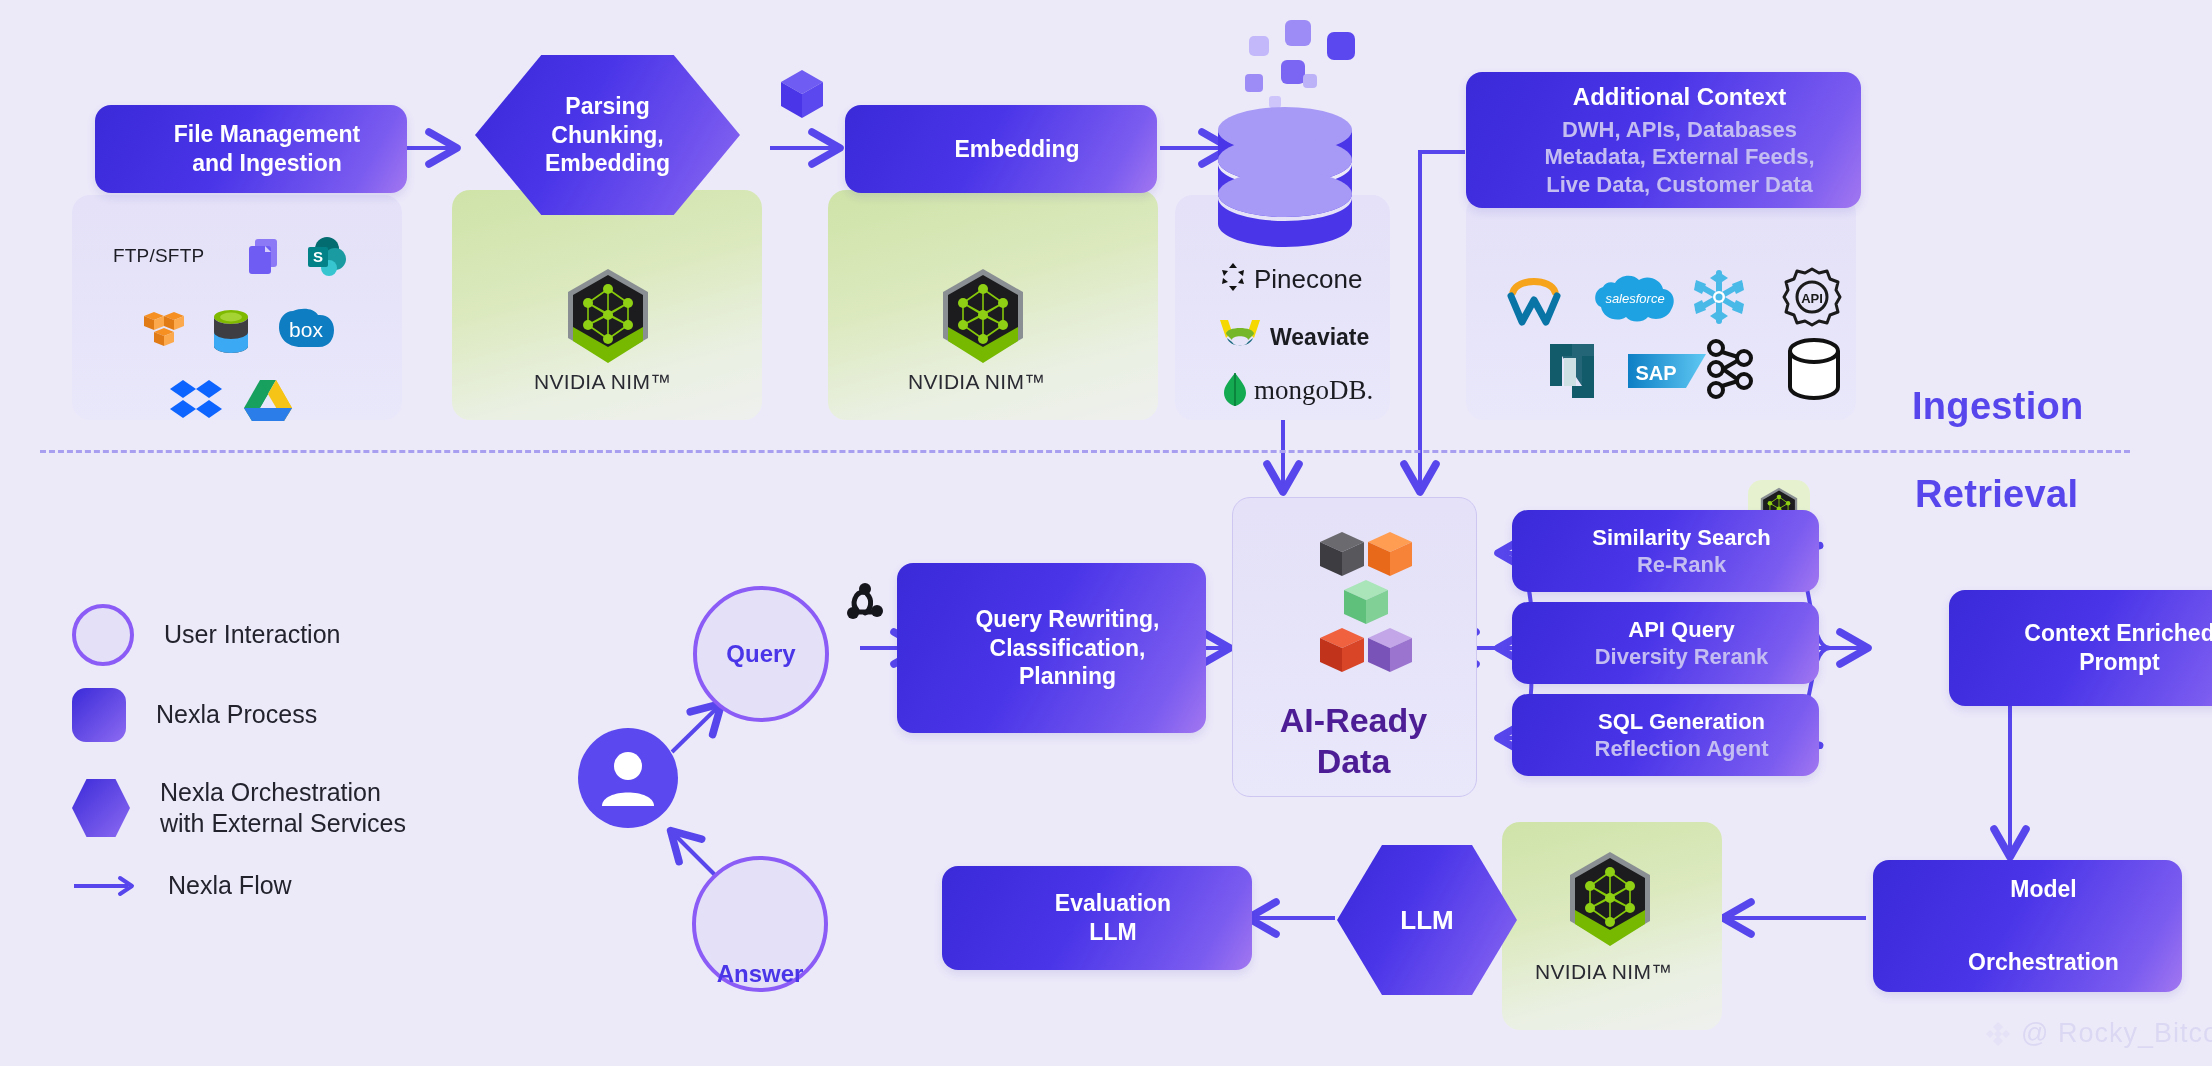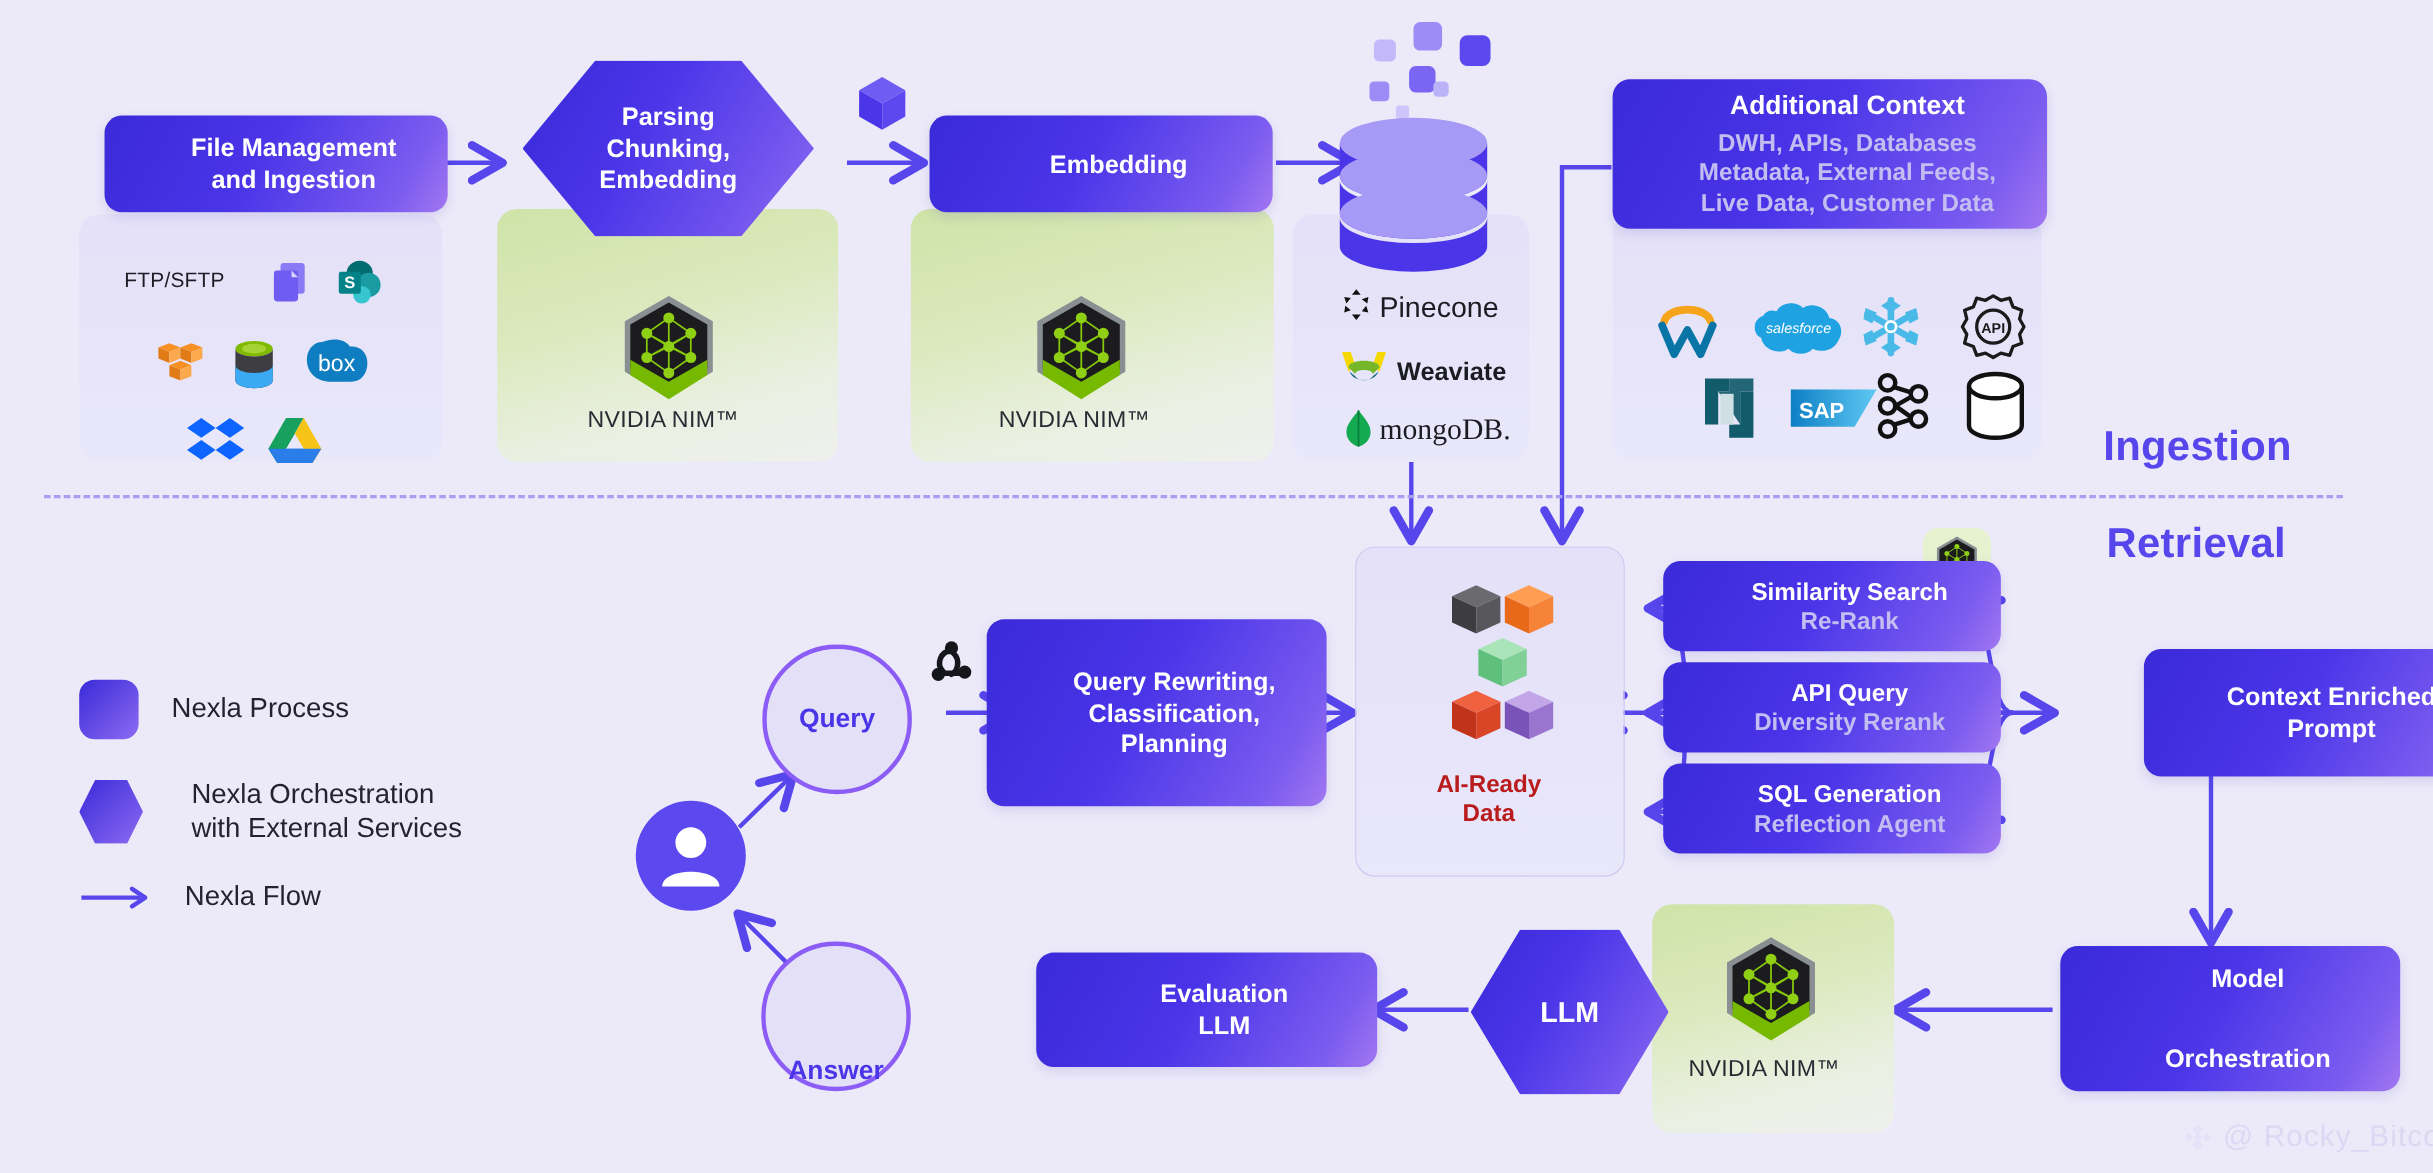--- a/index.html
+++ b/index.html
@@ -41,21 +41,21 @@
     display:flex;align-items:center;justify-content:center;text-align:center;
     color:#fff;font-weight:bold;line-height:1.25;
     background:linear-gradient(120deg,#3a2ad8 0%,#4a35e8 40%,#6f52ee 75%,#8d6bf2 100%);
     clip-path:polygon(25% 0%,75% 0%,100% 50%,75% 100%,25% 100%,0% 50%);
   }
   .sect-label{color:#5746ec;font-weight:bold;font-size:38px;letter-spacing:.3px;}
   .legend-text{color:#23232e;font-size:25px;line-height:1.25;}
   .icon-label{color:#1d1d26;font-size:19px;letter-spacing:.2px;}
   .nim-label{color:#2a2a33;font-size:21px;letter-spacing:.3px;white-space:nowrap;}
   .vdb-label{font-size:23px;font-weight:bold;color:#1b1b22;white-space:nowrap;}
-  .ai-ready{color:#b91c1c;font-weight:bold;font-size:22px;text-align:center;line-height:1.2;}
+  .ai-ready{color:#4c1d95;font-weight:bold;font-size:34px;text-align:center;line-height:1.2;}
   .dashed{
     border-top:3px dashed #a99ff0;
   }
   .wm{
     color:#d9d5f2;font-size:27px;letter-spacing:1px;white-space:nowrap;
     display:flex;align-items:center;gap:10px;opacity:.85;
   }
   svg{display:block;overflow:visible;}
 </style>
 </head>
@@ -360,25 +360,29 @@
   <svg class="abs" style="left:1786px;top:338px;" width="56" height="62" viewBox="0 0 56 62">
     <path d="M4 13 L4 49 A24 11 0 0 0 52 49 L52 13" fill="#fff" stroke="#111" stroke-width="4"></path>
     <ellipse cx="28" cy="13" rx="24" ry="11" fill="#fff" stroke="#111" stroke-width="4"></ellipse>
   </svg>
 
   <div class="abs sect-label" style="left:1912px;top:385px;">Ingestion</div>
   <div class="abs dashed" style="left:40px;top:450px;width:2090px;"></div>
   <div class="abs sect-label" style="left:1915px;top:473px;">Retrieval</div>
 
   <div class="abs" style="left:72px;top:600px;width:420px;">
+    <div style="display:flex;align-items:center;gap:30px;height:70px;">
+      <span class="circle" style="width:54px;height:54px;flex:none;"></span>
+      <span class="legend-text">User Interaction</span>
+    </div>
     <div style="display:flex;align-items:center;gap:30px;height:90px;">
       <span style="width:54px;height:54px;flex:none;border-radius:14px;background:linear-gradient(135deg,#3a2ad8,#8d6bf2);"></span>
       <span class="legend-text">Nexla Process</span>
     </div>
-    <div style="display:flex;align-items:center;gap:44px;height:96px;">
+    <div style="display:flex;align-items:center;gap:30px;height:96px;">
       <span style="width:58px;height:58px;flex:none;background:linear-gradient(135deg,#3a2ad8,#8d6bf2);clip-path:polygon(25% 0%,75% 0%,100% 50%,75% 100%,25% 100%,0% 50%);"></span>
       <span class="legend-text">
         <span>Nexla Orchestration</span><br>
         <span>with External Services</span>
       </span>
     </div>
     <div style="display:flex;align-items:center;gap:30px;height:60px;">
       <svg width="66" height="24" viewBox="0 0 66 24" style="flex:none;">
         <line x1="2" y1="12" x2="56" y2="12" stroke="#5746ec" stroke-width="4"></line>
         <path d="M48 4 L60 12 L48 20" fill="none" stroke="#5746ec" stroke-width="4" stroke-linecap="round" stroke-linejoin="round"></path>

